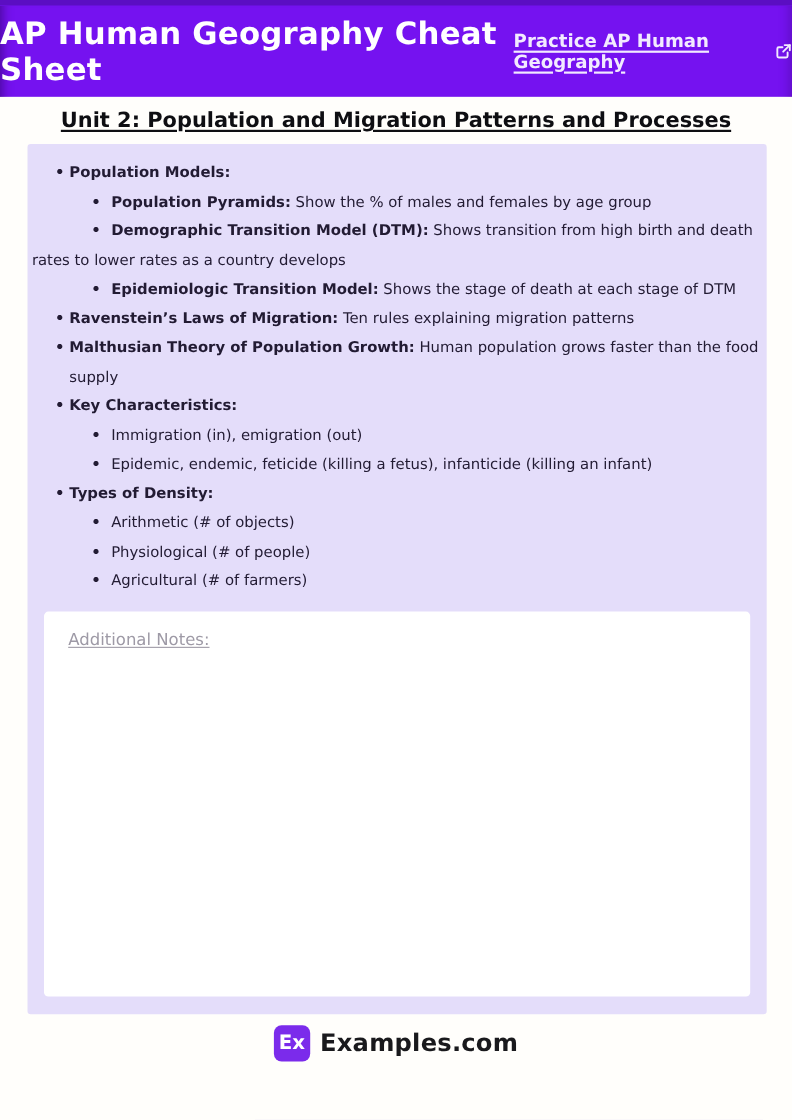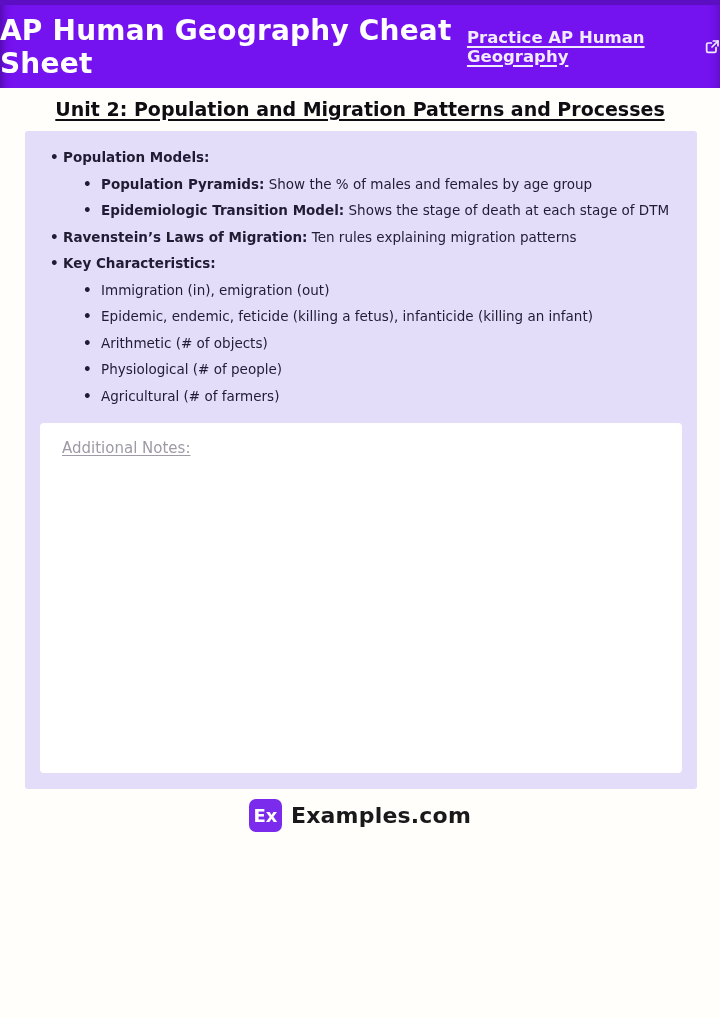--- a/index.html
+++ b/index.html
@@ -96,25 +96,28 @@
   </a>
 </header>
 
 <main>
   <h2 class="unit-title">Unit 2: Population and Migration Patterns and Processes</h2>
 
   <section class="panel">
     <div>
         <div class="item l1"><b>Population Models:</b></div>
         <div class="item l2"><b>Population Pyramids:</b><span> Show the % of males and females by age group</span></div>
+        <div class="item l2"><b>Demographic Transition Model (DTM):</b><span> Shows transition from high birth and death rates to lower rates as a country develops</span></div>
         <div class="item l2"><b>Epidemiologic Transition Model:</b><span> Shows the stage of death at each stage of DTM</span></div>
         <div class="item l1"><b>Ravenstein’s Laws of Migration:</b><span> Ten rules explaining migration patterns</span></div>
+        <div class="item l1"><b>Malthusian Theory of Population Growth:</b><span> Human population grows faster than the food supply</span></div>
         <div class="item l1"><b>Key Characteristics:</b></div>
         <div class="item l2"><span>Immigration (in), emigration (out)</span></div>
         <div class="item l2"><span>Epidemic, endemic, feticide (killing a fetus), infanticide (killing an infant)</span></div>
+        <div class="item l1"><b>Types of Density:</b></div>
         <div class="item l2"><span>Arithmetic (# of objects)</span></div>
         <div class="item l2"><span>Physiological (# of people)</span></div>
         <div class="item l2"><span>Agricultural (# of farmers)</span></div>
       </div>
 
     <div class="notes">
       <span class="notes-label">Additional Notes:</span>
     </div>
   </section>
 

